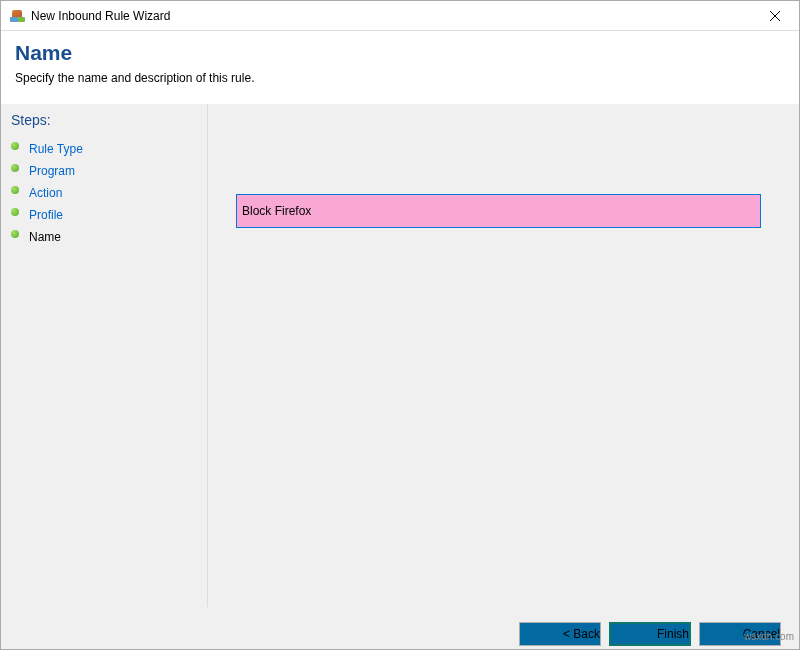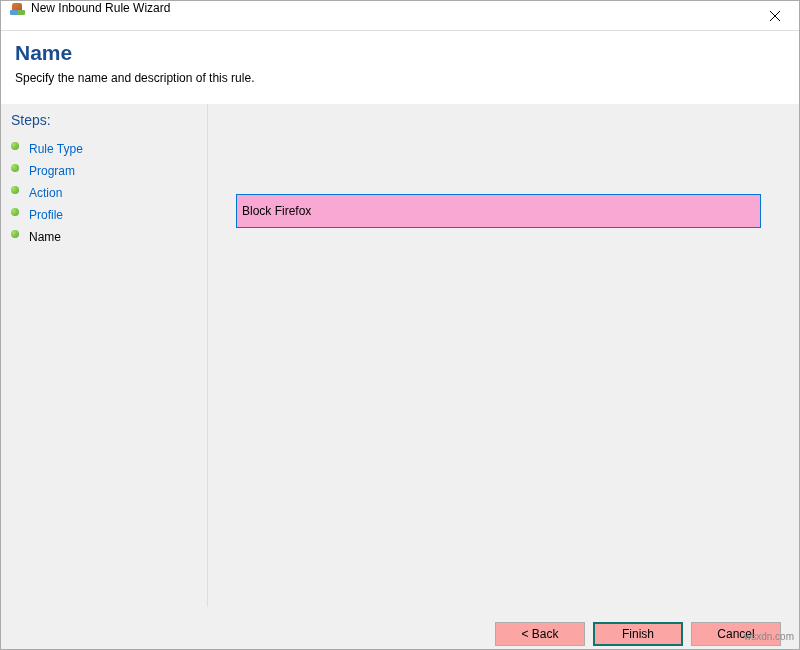--- a/index.html
+++ b/index.html
@@ -1,17 +1,17 @@
 <!DOCTYPE html>
 <html><head>
   <meta charset="utf-8">
   <style>
     * { box-sizing: border-box; margin: 0; padding: 0; font-family: "Segoe UI", Tahoma, sans-serif; }
     body { width: 800px; height: 650px; background: #fff; border: 1px solid #aaa; overflow: hidden; }
-    .titlebar { height: 30px; display: flex; align-items: flex-start; padding: 0 2px 0 8px; border-bottom: 1px solid #ddd; }
+    .titlebar { height: 30px; display: flex; align-items: center; padding: 0 2px 0 8px; border-bottom: 1px solid #ddd; }
     .titlebar-icon { width: 16px; height: 16px; margin-right: 6px; position: relative; }
     .titlebar-icon::before { content: ""; position: absolute; width: 10px; height: 8px; background: linear-gradient(145deg, #d97b3a, #b85a2a); top: 2px; left: 3px; border-radius: 2px 2px 0 0; }
     .titlebar-icon::after { content: ""; position: absolute; width: 8px; height: 5px; background: #5a9fd4; bottom: 2px; left: 1px; border-radius: 1px; box-shadow: 7px 0 0 #78b848; }
     .titlebar-text { font-size: 12px; color: #000; }
     .titlebar-close { margin-left: auto; width: 45px; height: 29px; display: flex; align-items: center; justify-content: center; cursor: pointer; }
     .titlebar-close svg { width: 10px; height: 10px; }
     .header { padding: 10px 14px 18px; border-bottom: 1px solid transparent; }
     .header-title { font-size: 21px; font-weight: bold; color: #1a4d8f; margin-bottom: 6px; }
     .header-subtitle { font-size: 12px; color: #000; }
     .body { display: flex; height: calc(100% - 145px); }
@@ -20,21 +20,21 @@
     .step-item { display: flex; align-items: flex-start; padding: 4px 0; font-size: 12px; cursor: pointer; }
     .step-bullet { width: 8px; height: 8px; border-radius: 50%; background: radial-gradient(circle at 30% 30%, #a8e063, #56ab2f); margin-right: 10px; flex-shrink: 0; }
     .step-link { color: #0066cc; }
     .step-current { color: #000; }
     .main { flex: 1; background: #f0f0f0; padding: 30px 28px 10px; }
     .field-group { margin-bottom: 16px; }
     .field-label { font-size: 12px; margin-bottom: 4px; display: block; color: #000; }
     .name-input { width: 100%; max-width: 525px; height: 34px; padding: 2px 5px; font-size: 12px; border: 1px solid #0078d7; background: #f9a8d4; outline: none; }
     .desc-textarea { width: 100%; max-width: 525px; height: 140px; padding: 3px 5px; font-size: 12px; border: 1px solid #888; background: #fff; resize: none; outline: none; }
     .footer { height: 52px; background: #f0f0f0; display: flex; justify-content: flex-end; align-items: center; padding-right: 18px; gap: 8px; border-top: 1px solid transparent; }
-    .btn { width: 90px; height: 24px; font-size: 12px; background: #fca5a5; border: 1px solid #adadad; cursor: pointer; }
+    .btn { width: 82px; height: 24px; font-size: 12px; background: #0369a1; border: 1px solid #adadad; cursor: pointer; text-align: right; }
     .btn-default { border: 2px solid #0f766e; }
     .watermark { position: absolute; bottom: 8px; right: 6px; font-size: 10px; color: #888; }
   </style>
 </head>
 <body>
 
 <div class="titlebar">
   <span class="titlebar-icon"></span>
   <span class="titlebar-text">New Inbound Rule Wizard</span>
   <div class="titlebar-close">

